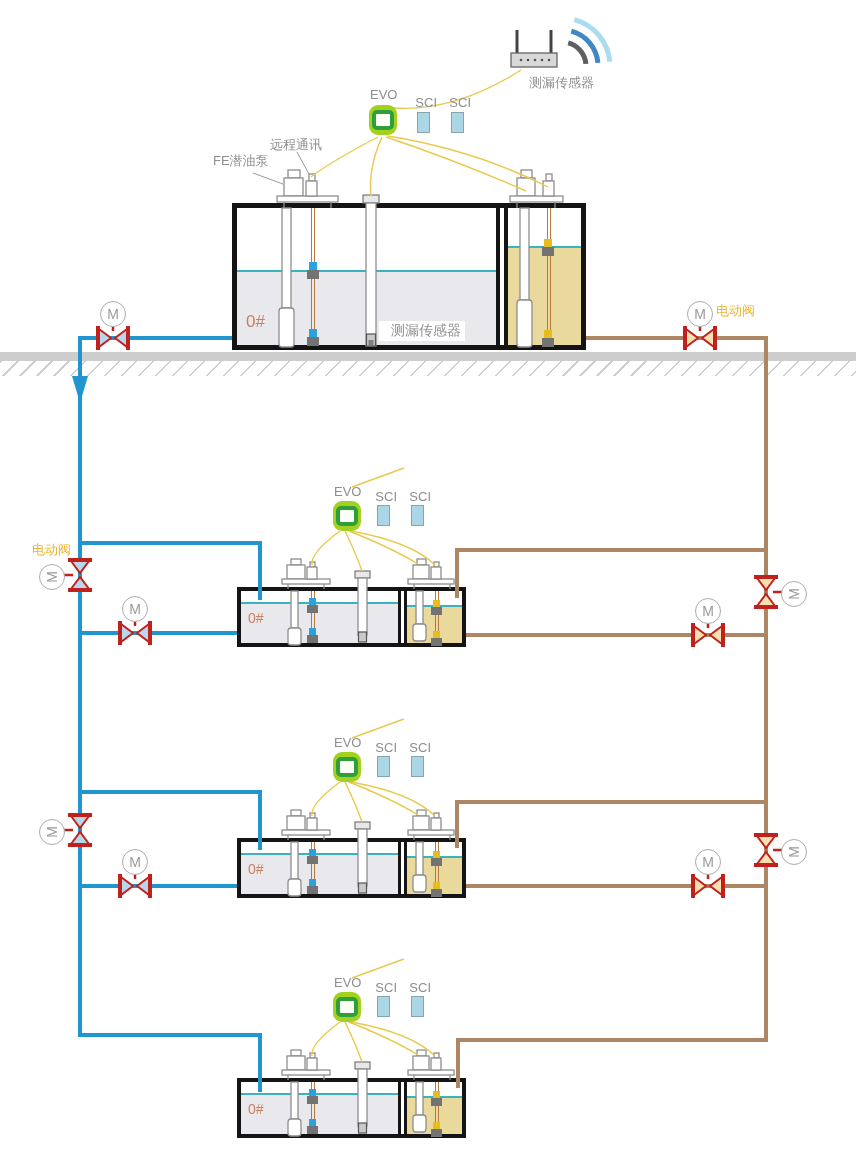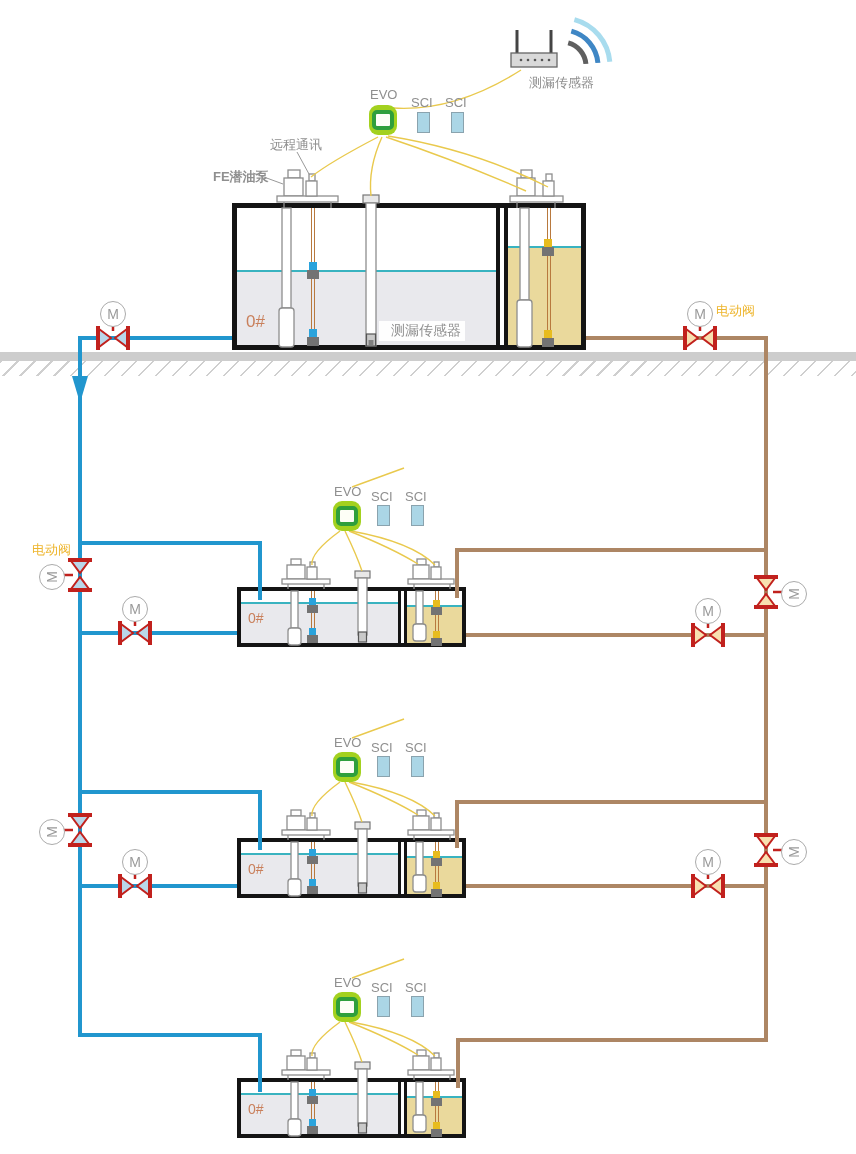--- a/index.html
+++ b/index.html
@@ -26,21 +26,21 @@
   
   .m{position:absolute;z-index:3;width:26px;height:26px;box-sizing:border-box;
      border:1.5px solid #ababab;border-radius:50%;background:#fff;color:#9a9a9a;
      font-size:14px;display:flex;align-items:center;justify-content:center;}
   .m.rot span{display:block;transform:rotate(-90deg);}
   
   .evo{position:absolute;z-index:3;width:28px;height:30px;border-radius:9px;background:#a3d11f;
        display:flex;align-items:center;justify-content:center;}
   .evo-core{width:14px;height:12px;border:4px solid #2f9f3c;border-radius:5px;background:#fdfef6;}
   .sci{position:absolute;z-index:3;width:13px;height:21px;background:#abd6e6;border:1px solid #8aa3ae;box-sizing:border-box;}
-  .sci-lbl{width:26px;text-align:left;}
+  .sci-lbl{width:26px;text-align:right;}
 </style>
 </head>
 <body>
 
 <div class="stage">
 
   <div class="ground-bar"></div>
   <div class="ground-hatch"></div>
 
   <div class="tank main" style="left:232px;top:203px;width:354px;height:147px;">
@@ -310,21 +310,21 @@
     </div>
   <div class="m" style="left:695px;top:849px;">
       <span>M</span>
     </div>
 
   <div class="lbl" style="left:529px;top:74px;">测漏传感器</div>
   <div class="lbl" style="left:370px;top:87px;">EVO</div>
   <div class="lbl sci-lbl" style="left:411px;top:95px;">SCI</div>
   <div class="lbl sci-lbl" style="left:445px;top:95px;">SCI</div>
   <div class="lbl" style="left:270px;top:136px;">远程通讯</div>
-  <div class="lbl" style="left:213px;top:168px;font-weight:bold;">FE潜油泵</div>
+  <div class="lbl" style="left:213px;top:152px;">FE潜油泵</div>
   <div class="lbl boxed" style="left:379px;top:321px;padding-left:12px;">测漏传感器</div>
   <div class="lbl grade big" style="left:246px;top:312px;">0#</div>
   <div class="lbl orange" style="left:716px;top:302px;">电动阀</div>
   <div class="lbl orange" style="left:32px;top:541px;">电动阀</div>
 
   <div class="lbl" style="left:334px;top:484px;">EVO</div>
   <div class="lbl sci-lbl" style="left:371px;top:489px;">SCI</div>
   <div class="lbl sci-lbl" style="left:405px;top:489px;">SCI</div>
   <div class="lbl grade" style="left:248px;top:610px;">0#</div>
 

